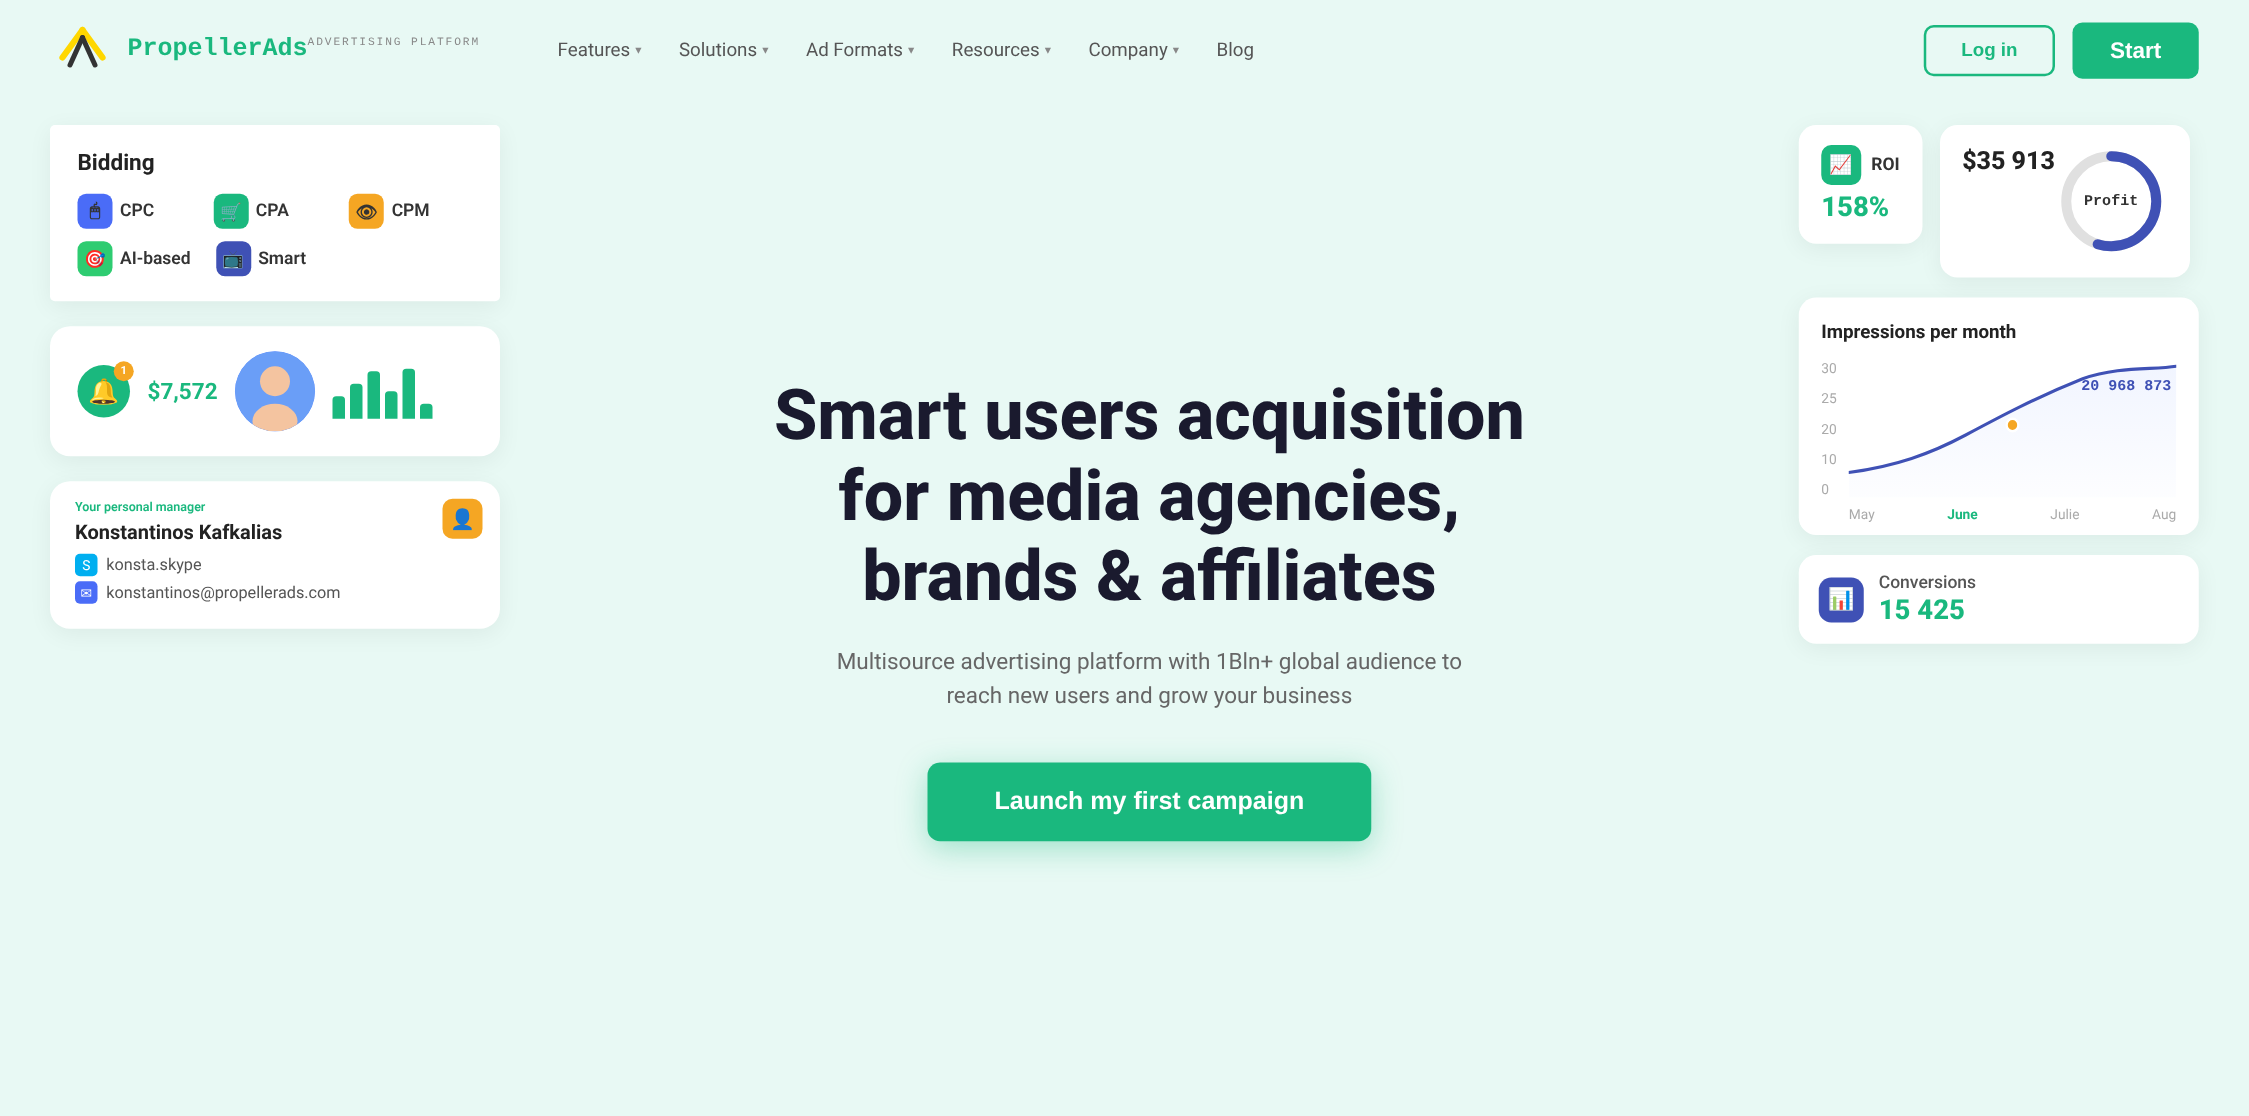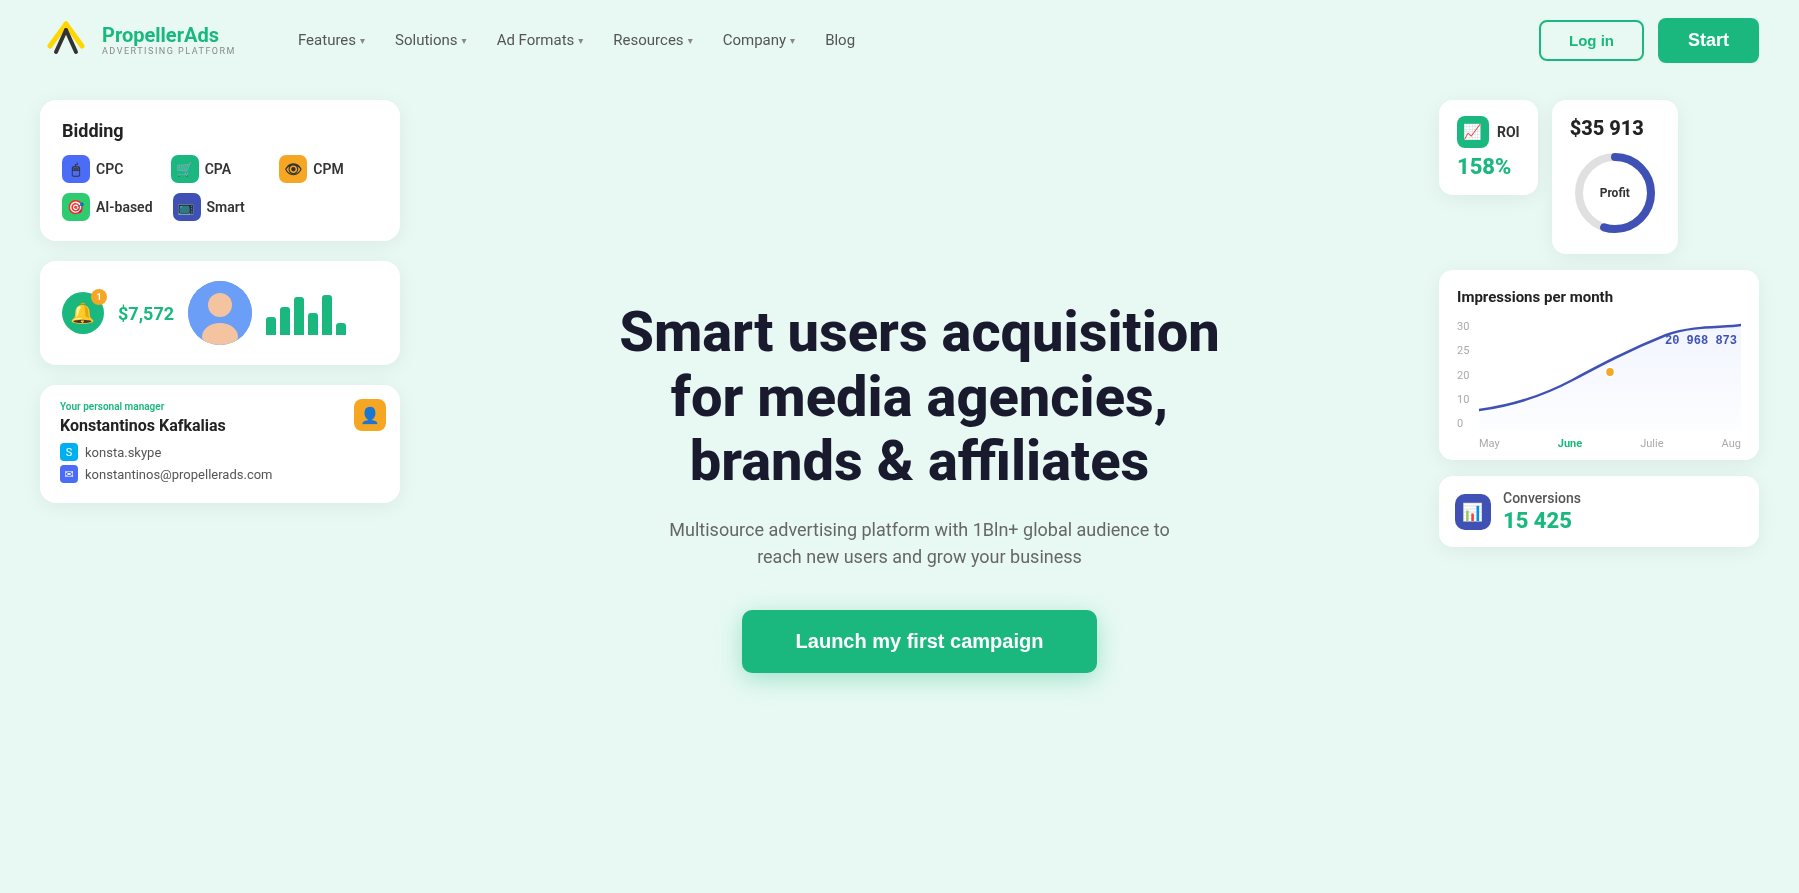--- a/index.html
+++ b/index.html
@@ -19,21 +19,22 @@
       background: #e8f9f4;
     }
     .logo-area {
       display: flex;
       align-items: center;
       gap: 10px;
       margin-right: 50px;
     }
     .logo-text {
       display: flex;
-      flex-direction: column;
+      flex-direction: row;
+      font-family: Liberation Mono, monospace;
     }
     .logo-brand {
       font-size: 20px;
       font-weight: 700;
       color: #222;
       line-height: 1.1;
     }
     .logo-brand span { color: #1ab87e; }
     .logo-sub {
       font-size: 9px;
@@ -101,21 +102,21 @@
       width: 360px;
       display: flex;
       flex-direction: column;
       gap: 20px;
       flex-shrink: 0;
     }
 
     
     .card {
       background: white;
-      border-radius: 16px;
+      border-radius: 4px;
       padding: 20px 22px;
       box-shadow: 0 4px 20px rgba(0,0,0,0.06);
     }
     .bidding-title {
       font-size: 18px;
       font-weight: 700;
       color: #222;
       margin-bottom: 14px;
     }
     .bidding-grid {
@@ -361,21 +362,21 @@
       color: #1ab87e;
     }
 
     
     .donut-card {
       background: white;
       border-radius: 14px;
       padding: 16px 18px;
       box-shadow: 0 4px 20px rgba(0,0,0,0.06);
       display: flex;
-      flex-direction: column;
+      flex-direction: row;
       align-items: center;
     }
     .donut-amount {
       font-size: 20px;
       font-weight: 800;
       color: #222;
       margin-bottom: 8px;
       align-self: flex-start;
     }
     .donut-wrap {
@@ -385,20 +386,21 @@
     }
     .donut-label {
       position: absolute;
       top: 50%;
       left: 50%;
       transform: translate(-50%, -50%);
       font-size: 12px;
       font-weight: 700;
       color: #333;
       text-align: center;
+      font-family: Liberation Mono, monospace;
     }
 
     
     .impressions-card {
       background: white;
       border-radius: 14px;
       padding: 18px 18px 10px;
       box-shadow: 0 4px 20px rgba(0,0,0,0.06);
     }
     .impressions-title {

